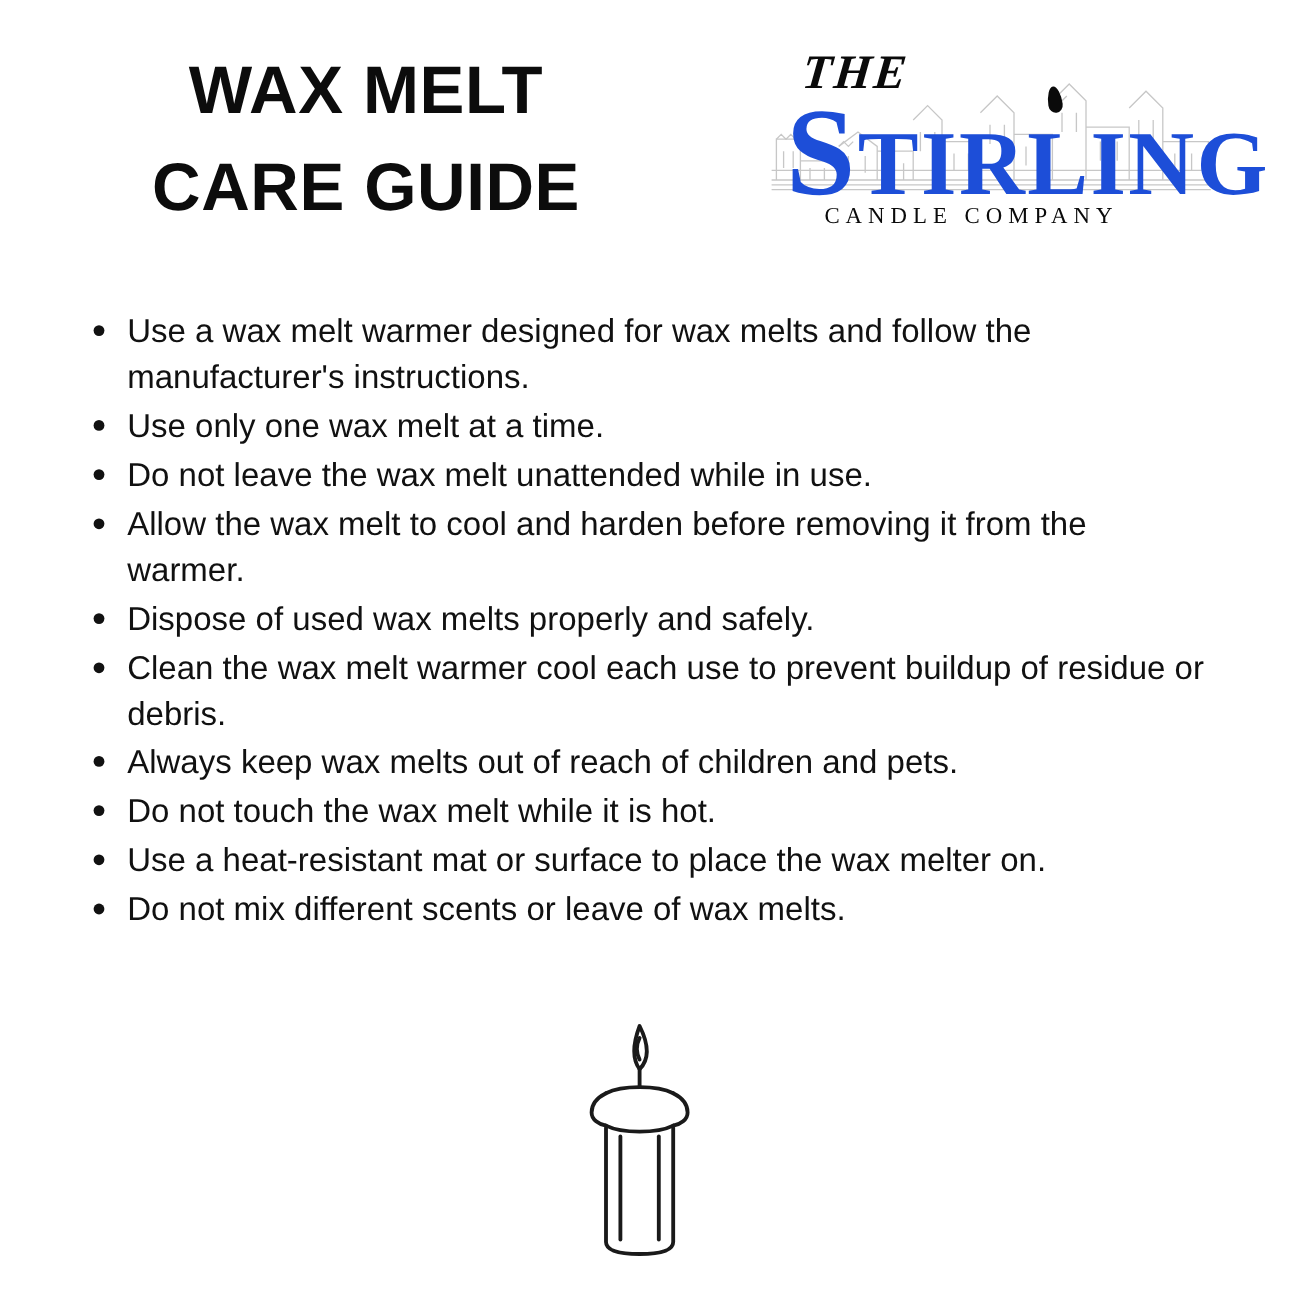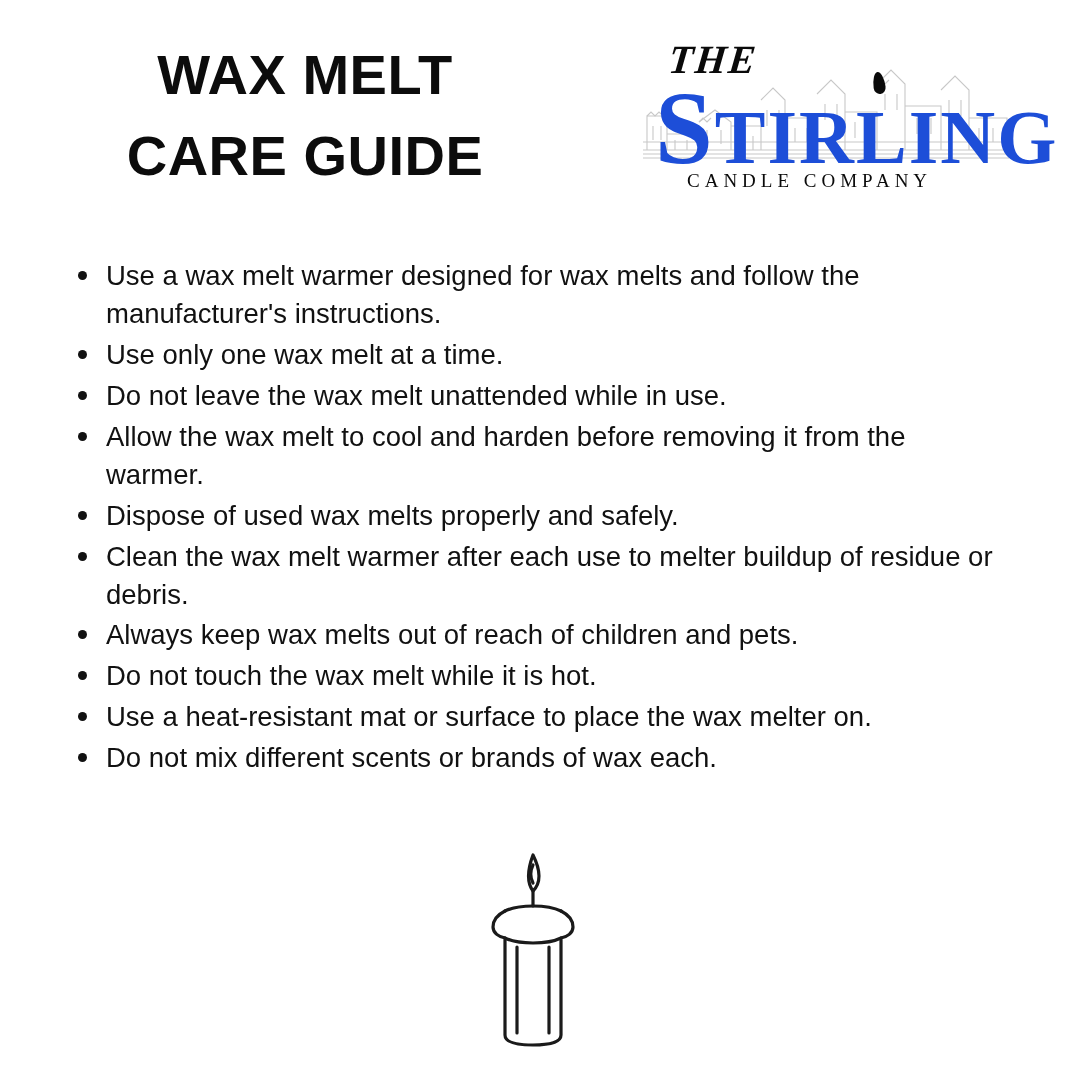--- a/index.html
+++ b/index.html
@@ -193,25 +193,25 @@
     </div>
 
   </div>
 
   <ul class="care-list">
     <li>Use a wax melt warmer designed for wax melts and follow the manufacturer's instructions.</li>
     <li>Use only one wax melt at a time.</li>
     <li>Do not leave the wax melt unattended while in use.</li>
     <li>Allow the wax melt to cool and harden before removing it from the warmer.</li>
     <li>Dispose of used wax melts properly and safely.</li>
-    <li>Clean the wax melt warmer after each use to melter buildup of residue or debris.</li>
+    <li>Clean the wax melt warmer cool each use to prevent buildup of residue or debris.</li>
     <li>Always keep wax melts out of reach of children and pets.</li>
     <li>Do not touch the wax melt while it is hot.</li>
     <li>Use a heat-resistant mat or surface to place the wax melter on.</li>
-    <li>Do not mix different scents or brands of wax each.</li>
+    <li>Do not mix different scents or leave of wax melts.</li>
   </ul>
 
   <div class="candle-wrap">
     <svg width="180" height="215" viewBox="0 0 180 215">
       <g fill="none" stroke="#1a1a1a" stroke-width="3.2" stroke-linecap="round" stroke-linejoin="round">
         <path d="M62 68 C54 72 50 78 50 84 C50 90 56 94 62 95 L62 192 C62 198 70 202 90 202 C110 202 118 198 118 192 L118 95 C124 94 130 90 130 84 C130 78 126 72 118 68"></path>
         <path d="M62 68 C70 64 82 63 90 63 C98 63 110 64 118 68"></path>
         <path d="M62 95 C70 99 82 100 90 100 C98 100 110 99 118 95"></path>
         <path d="M74 104 L74 190"></path>
         <path d="M106 104 L106 190"></path>

